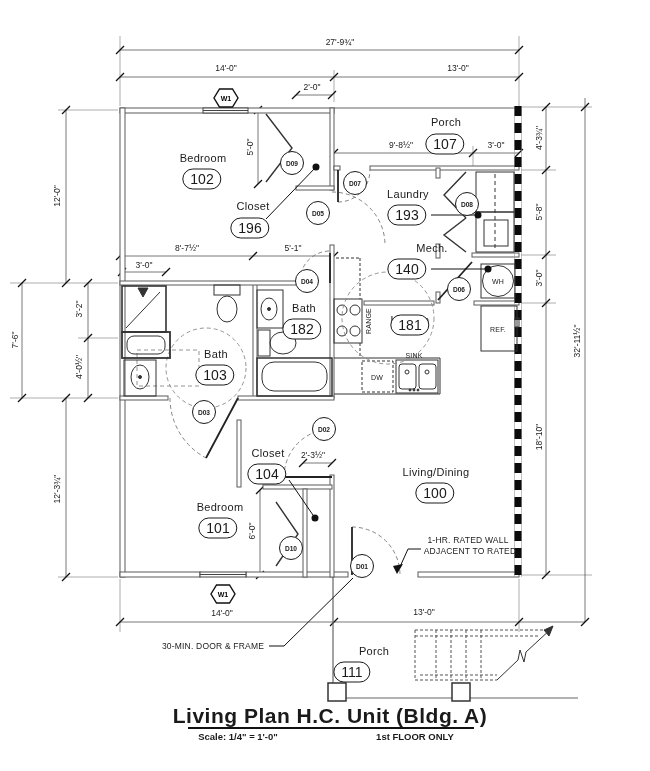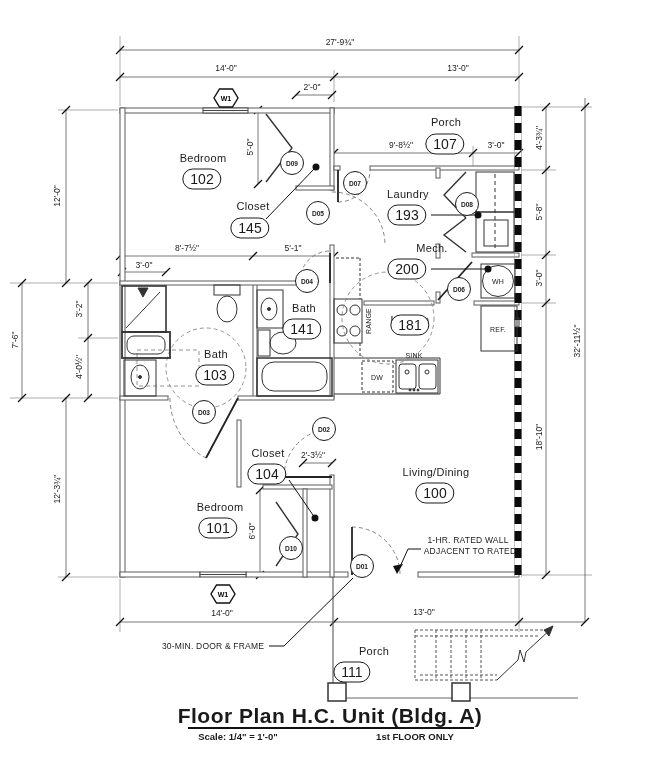--- a/index.html
+++ b/index.html
@@ -277,31 +277,31 @@
         <circle cx="478" cy="215" r="3.5"></circle>
     <circle cx="488" cy="269" r="3.5"></circle>
         <circle cx="315" cy="518" r="3.5"></circle>
     <polygon points="397,574 403,564 393,566"></polygon>
   </g>
 </svg>
 
   <div class="lbl room" style="left:203px;top:158px">Bedroom</div>
   <div class="lbl oval" style="left:202px;top:179px">102</div>
   <div class="lbl room" style="left:253px;top:206px">Closet</div>
-  <div class="lbl oval" style="left:250px;top:228px">145</div>
+  <div class="lbl oval" style="left:250px;top:228px">196</div>
   <div class="lbl room" style="left:446px;top:122px">Porch</div>
   <div class="lbl oval" style="left:445px;top:144px">107</div>
   <div class="lbl room" style="left:408px;top:194px">Laundry</div>
   <div class="lbl oval" style="left:407px;top:215px">193</div>
   <div class="lbl room" style="left:432px;top:248px">Mech.</div>
-  <div class="lbl oval" style="left:407px;top:269px">200</div>
+  <div class="lbl oval" style="left:407px;top:269px">140</div>
   <div class="lbl room" style="left:410px;top:320px">Kitchen</div>
   <div class="lbl oval" style="left:410px;top:325px">181</div>
   <div class="lbl room" style="left:304px;top:308px">Bath</div>
-  <div class="lbl oval" style="left:302px;top:329px">141</div>
+  <div class="lbl oval" style="left:302px;top:329px">182</div>
   <div class="lbl room" style="left:216px;top:354px">Bath</div>
   <div class="lbl oval" style="left:215px;top:375px">103</div>
   <div class="lbl room" style="left:268px;top:453px">Closet</div>
   <div class="lbl oval" style="left:267px;top:474px">104</div>
   <div class="lbl room" style="left:220px;top:507px">Bedroom</div>
   <div class="lbl oval" style="left:218px;top:528px">101</div>
   <div class="lbl room" style="left:436px;top:472px">Living/Dining</div>
   <div class="lbl oval" style="left:435px;top:493px">100</div>
   <div class="lbl room" style="left:374px;top:651px">Porch</div>
   <div class="lbl oval" style="left:352px;top:672px">111</div>
@@ -354,18 +354,18 @@
   <div class="lbl fix v" style="left:368px;top:321px">RANGE</div>
   <div class="lbl fix" style="left:414px;top:355px">SINK</div>
   <div class="lbl fix" style="left:377px;top:377px">DW</div>
   <div class="lbl fix" style="left:498px;top:329px">REF.</div>
   <div class="lbl fix" style="left:498px;top:281px">WH</div>
 
   <div class="lbl note" style="left:468px;top:540px">1-HR. RATED WALL</div>
   <div class="lbl note" style="left:470px;top:551px">ADJACENT TO RATED</div>
   <div class="lbl note" style="left:213px;top:646px">30-MIN. DOOR &amp; FRAME</div>
 
-  <div class="lbl title" style="left:330px;top:716px">Floor Plan H.C. Unit (Bldg. A)</div>
+  <div class="lbl title" style="left:330px;top:716px">Living Plan H.C. Unit (Bldg. A)</div>
   <div class="rule" style="left:188px;top:727px;width:286px;height:2px"></div>
   <div class="lbl subtitle" style="left:238px;top:736px">Scale:  1/4" = 1'-0"</div>
   <div class="lbl subtitle" style="left:415px;top:736px">1st FLOOR ONLY</div>
 
 </div>
 
 </body></html>

